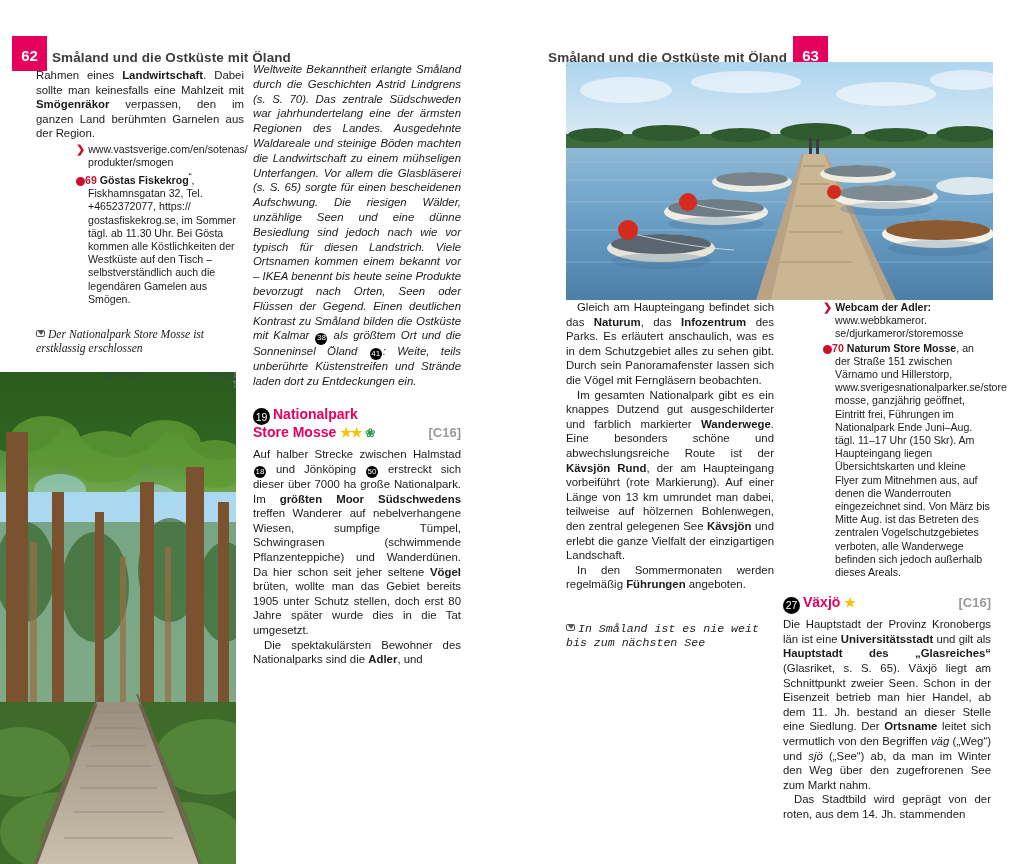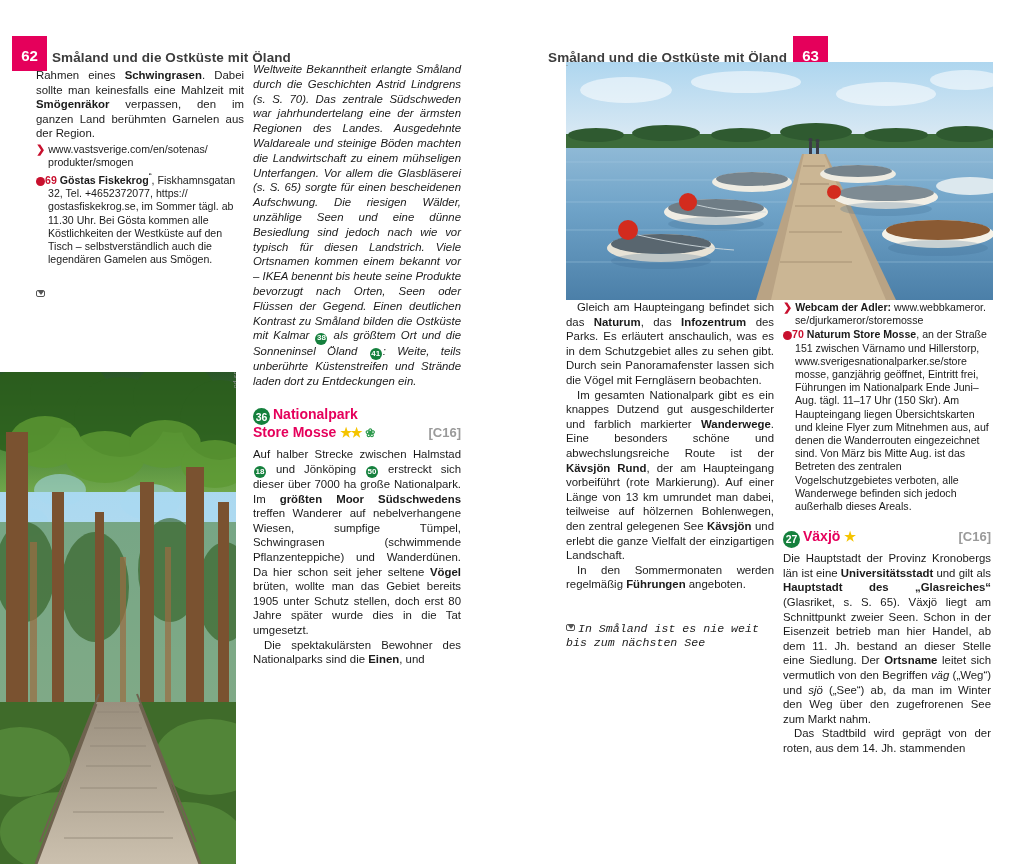--- a/index.html
+++ b/index.html
@@ -85,42 +85,43 @@
   .sec-head .line2 {
     display: flex; align-items: baseline; justify-content: space-between;
     width: 100%;
   }
   .sec-head .nm { color: #e5005b; }
   .mapref { color: #9a9a9a; font-weight: bold; font-size: 13px; }
 
   
   .badge {
     display: inline-flex; align-items: center; justify-content: center;
-    background: #15803d; color: #fff;
+    background: #000000; color: #fff;
     border-radius: 50%;
-    font-weight: bold;
+    font-weight: normal;
     vertical-align: baseline;
   }
   .badge-lg { width: 17px; height: 17px; font-size: 10.5px; position: relative; top: 2px; margin-right: 3px; }
   .badge-sm { width: 12px; height: 12px; font-size: 8px; position: relative; top: 1px; margin: 0 1px; }
 
   .star { color: #f5c400; font-size: 13px; letter-spacing: -1px; }
   .butterfly { color: #2e9b4e; font-size: 12px; }
 
   
   .listing {
     font-size: 10.6px;
     line-height: 13.2px;
     text-align: left;
   }
   .listing .row {
     display: block;
     padding-left: 12px;
     text-indent: -12px;
     margin-top: 1px;
+    margin-left: 40px;
   }
   .arrow { color: #c8102e; font-weight: bold; font-size: 11px; }
   .infoicon {
     display: inline-block;
     width: 9px; height: 9px;
     border-radius: 50%;
     background: #c8102e;
     color: #fff;
     font-size: 7.5px; font-weight: bold;
     text-align: center; line-height: 9px;
@@ -178,29 +179,29 @@
 <div class="page">
 
   <div class="header">
     <div class="folio-block folio-left">62</div>
     <div class="run-head run-head-left">Småland und die Ostküste mit Öland</div>
     <div class="run-head run-head-right">Småland und die Ostküste mit Öland</div>
     <div class="folio-block folio-right">63</div>
   </div>
 
   <div class="col" id="col1">
-    <p><span>Rahmen eines </span><b>Schwingrasen</b><span>. Dabei sollte man keinesfalls eine Mahlzeit mit </span><b>Smögenräkor</b><span> verpassen, den im ganzen Land berühmten Garnelen aus der Region.</span></p>
+    <p><span>Rahmen eines </span><b>Landwirtschaft</b><span>. Dabei sollte man keinesfalls eine Mahlzeit mit </span><b>Smögenräkor</b><span> verpassen, den im ganzen Land berühmten Garnelen aus der Region.</span></p>
 
     <div class="listing" style="margin-top:2px;">
       <span class="row"><span class="arrow">❯</span>&nbsp;<span>www.vastsverige.com/en/sotenas/ produkter/smogen</span></span>
       <span class="row"><span class="infoicon">i</span><span class="lnum">69</span>&nbsp;<b>Göstas Fiskekrog</b><sup>“</sup><span>, Fiskhamnsgatan 32, Tel. +4652372077, https:// gostasfiskekrog.se, im Sommer tägl. ab 11.30 Uhr. Bei Gösta kommen alle Köstlichkeiten der Westküste auf den Tisch – selbstverständlich auch die legendären Gamelen aus Smögen.</span></span>
     </div>
 
     <div class="caption" style="margin-top:22px;">
-      <span class="capicon"></span>
+      <span class="capicon"></span><span>Der Nationalpark Store Mosse ist erstklassig erschlossen</span>
     </div>
   </div>
 
   <div class="photo" id="photo-forest">
     <svg width="236" height="492" viewBox="0 0 236 492" preserveAspectRatio="none">
       <defs>
         <linearGradient id="skyg" x1="0" y1="0" x2="0" y2="1">
           <stop offset="0%" stop-color="#9fd3ee"></stop>
             <stop offset="100%" stop-color="#cfe8f5"></stop>
         </linearGradient>
@@ -290,34 +291,34 @@
     </svg>
     <div class="credit" style="left:232px; top:16px;">pd-sma98-02</div>
   </div>
 
   <div class="col" id="col2">
 
     <p class="intro"><span>Weltweite Bekanntheit erlangte Småland durch die Geschichten Astrid Lindgrens (s. S. 70). Das zentrale Südschweden war jahrhundertelang eine der ärmsten Regionen des Landes. Ausgedehnte Waldareale und steinige Böden machten die Landwirtschaft zu einem mühseligen Unterfangen. Vor allem die Glasbläserei (s. S. 65) sorgte für einen bescheidenen Aufschwung. Die riesigen Wälder, unzählige Seen und eine dünne Besiedlung sind jedoch nach wie vor typisch für diesen Landstrich. Viele Ortsnamen kommen einem bekannt vor – IKEA benennt bis heute seine Produkte bevorzugt nach Orten, Seen oder Flüssen der Gegend. Einen deutlichen Kontrast zu Småland bilden die Ostküste mit Kalmar </span><span class="badge badge-sm" style="font-style:normal;">38</span><span> als größtem Ort und die Sonneninsel Öland </span><span class="badge badge-sm" style="font-style:normal;">41</span><span>: Weite, teils unberührte Küstenstreifen und Strände laden dort zu Entdeckungen ein.</span></p>
 
     <div class="sec-head" style="margin-top:16px;">
       <div>
-        <span class="badge badge-lg">36</span><span class="nm">Nationalpark</span>
+        <span class="badge badge-lg">19</span><span class="nm">Nationalpark</span>
       </div>
       <div class="line2">
         <span>
           <span class="nm">Store Mosse</span>
           <span class="star">★★</span>
           <span class="butterfly">❀</span>
         </span>
         <span class="mapref">[C16]</span>
       </div>
     </div>
 
     <p><span>Auf halber Strecke zwischen Halmstad </span><span class="badge badge-sm">18</span><span> und Jönköping </span><span class="badge badge-sm">50</span><span> erstreckt sich dieser über 7000 ha große Nationalpark. Im </span><b>größten Moor Südschwedens</b><span> treffen Wanderer auf nebelverhangene Wiesen, sumpfige Tümpel, Schwingrasen (schwimmende Pflanzenteppiche) und Wanderdünen. Da hier schon seit jeher seltene </span><b>Vögel</b><span> brüten, wollte man das Gebiet bereits 1905 unter Schutz stellen, doch erst 80 Jahre später wurde dies in die Tat umgesetzt.</span></p>
-    <p class="indent"><span>Die spektakulärsten Bewohner des Nationalparks sind die </span><b>Einen</b><span>, und</span></p>
+    <p class="indent"><span>Die spektakulärsten Bewohner des Nationalparks sind die </span><b>Adler</b><span>, und</span></p>
   </div>
 
   <div class="photo" id="photo-lake">
     <svg width="427" height="238" viewBox="0 0 427 238" preserveAspectRatio="none">
       <defs>
         <linearGradient id="sky2" x1="0" y1="0" x2="0" y2="1">
           <stop offset="0%" stop-color="#aed6ef"></stop>
             <stop offset="100%" stop-color="#dceaf4"></stop>
         </linearGradient>
         <linearGradient id="water" x1="0" y1="0" x2="0" y2="1">

